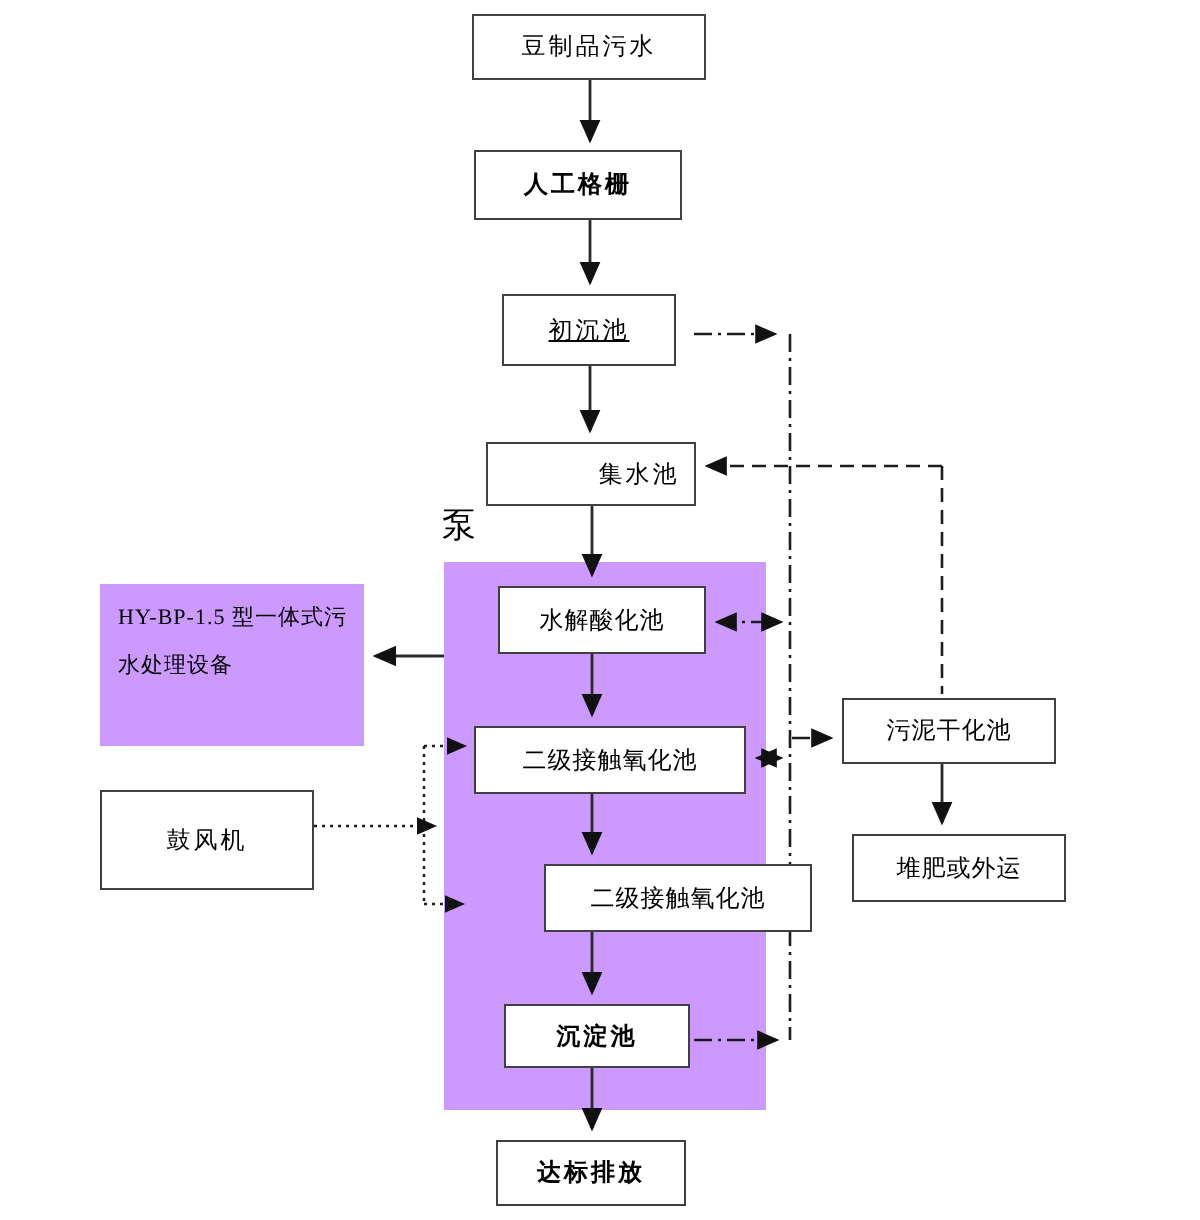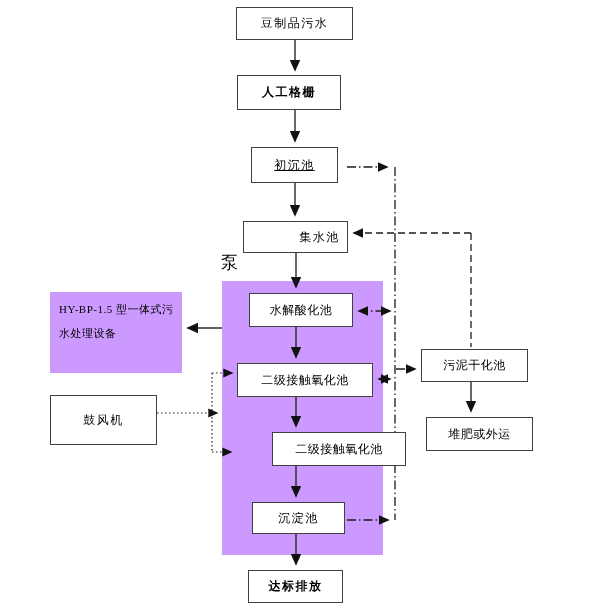--- a/index.html
+++ b/index.html
@@ -25,21 +25,21 @@
     font-size:12px;letter-spacing:1.5px;
     box-sizing:border-box;
   }
   #n-source   {left:236px;top:7px;  width:117px;height:33px;}
   #n-screen   {left:237px;top:75px; width:104px;height:35px;font-weight:bold;}
   #n-primary  {left:251px;top:147px;width:87px; height:36px;text-decoration:underline;}
   #n-collect  {left:243px;top:221px;width:105px;height:32px;padding-left:48px;}
   #n-hydro    {left:249px;top:293px;width:104px;height:34px;letter-spacing:0.5px;}
   #n-ox1      {left:237px;top:363px;width:136px;height:34px;letter-spacing:0.5px;}
   #n-ox2      {left:236px;top:432px;width:134px;height:34px;letter-spacing:0.5px;margin-left:36px;}
-  #n-settle   {left:252px;top:502px;width:93px; height:32px;}
+  #n-settle   {left:252px;top:502px;width:93px; height:32px;font-weight:bold;}
   #n-discharge{left:248px;top:570px;width:95px; height:33px;font-weight:bold;}
   #n-blower   {left:50px; top:395px;width:107px;height:50px;}
   #n-drying   {left:421px;top:349px;width:107px;height:33px;letter-spacing:0.5px;}
   #n-compost  {left:426px;top:417px;width:107px;height:34px;letter-spacing:0.5px;}
   #n-equip{
     left:50px;top:292px;width:132px;height:81px;
     background:#cc99ff;border:none;
     display:block;box-sizing:border-box;
     padding:5px 6px 0 9px;
     font-size:11px;line-height:24px;letter-spacing:0.5px;

